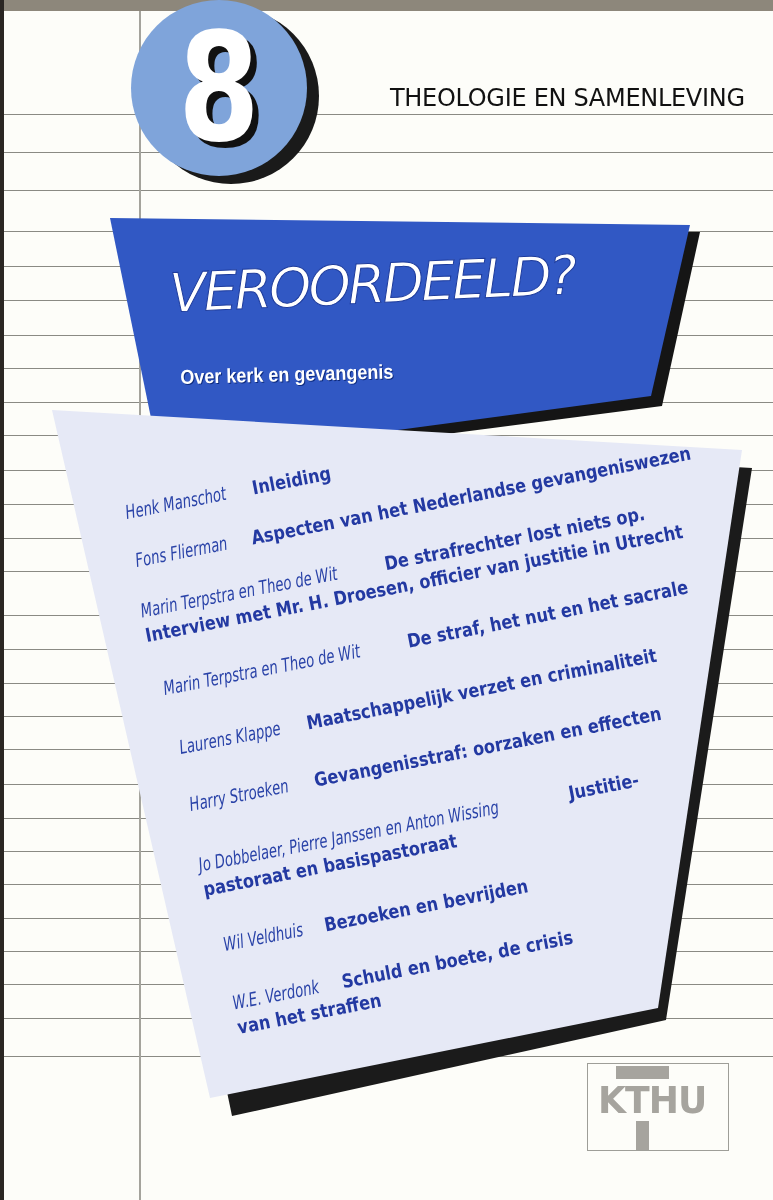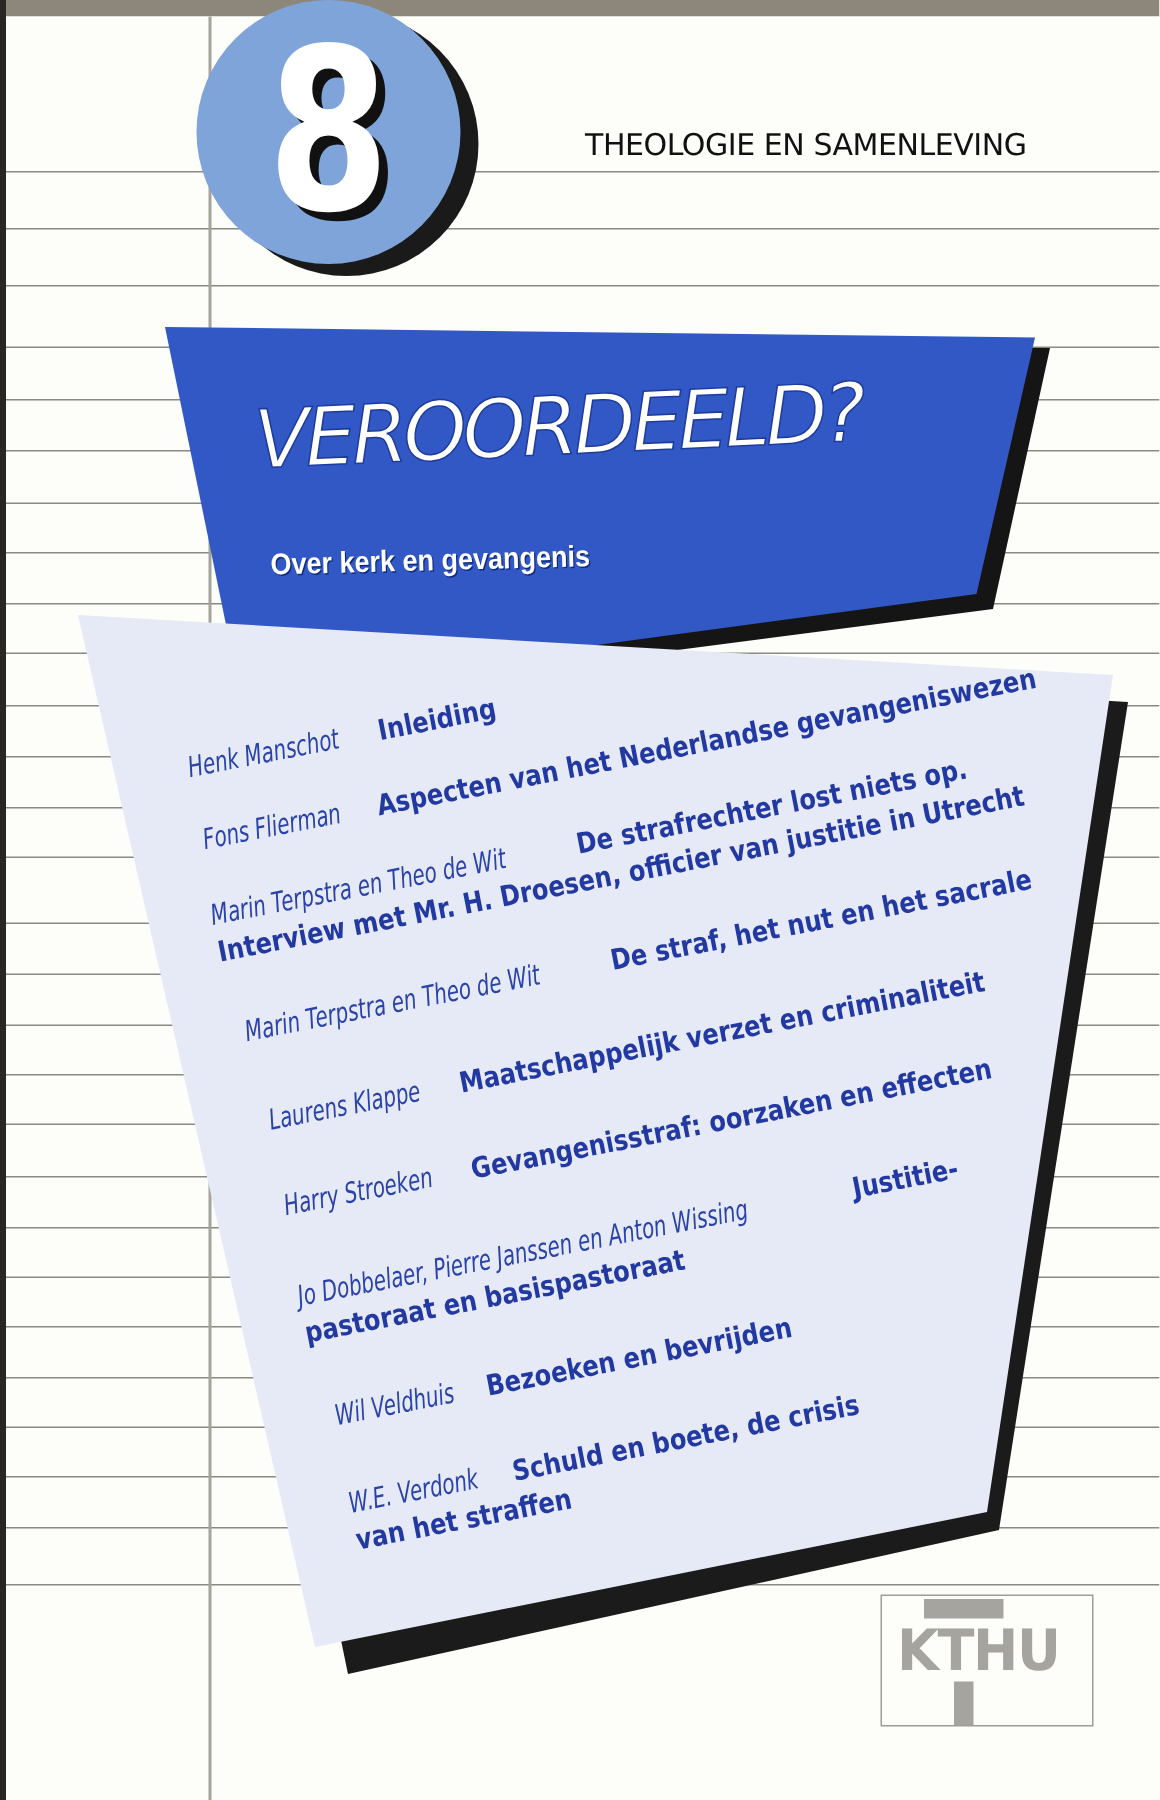--- a/index.html
+++ b/index.html
@@ -5,21 +5,21 @@
   html, body { margin:0; padding:0; }
   body { width:773px; height:1200px; position:relative; overflow:hidden; background:#fdfdf8; font-family:"Liberation Sans", sans-serif; }
   .top-strip { position:absolute; left:0; top:0; width:773px; height:11px; background:#8d877b; }
   .left-edge { position:absolute; left:0; top:0; width:4px; height:1200px; background:#2a2623; }
   .paper { position:absolute; left:4px; top:11px; width:769px; height:1189px; background:#fdfdf9; }
   .hline { position:absolute; left:4px; width:769px; height:1px; background:#8a8a84; }
   .vline { position:absolute; left:139px; top:11px; width:2px; height:1189px; background:#a4a39c; }
   .series-circle-shadow { position:absolute; left:143px; top:8px; width:176px; height:176px; border-radius:50%; background:#1a1a1a; }
   .series-circle { position:absolute; left:131px; top:0px; width:176px; height:176px; border-radius:50%; background:#7fa4da; overflow:hidden; }
   .series-number { position:absolute; left:0; top:0; width:176px; height:176px; text-align:center; line-height:176px; font-family:"DejaVu Sans", sans-serif; font-weight:bold; font-size:150px; color:#fff; text-shadow:8px 6px 0 #111; transform:scaleX(0.78); }
-  .series-title { position:absolute; left:390px; top:84px; font-family:"DejaVu Sans", sans-serif; font-size:20px; letter-spacing:-0.3px; color:#111; }
+  .series-title { position:absolute; left:390px; top:84px; font-family:"DejaVu Sans", sans-serif; font-size:24px; letter-spacing:-0.3px; color:#111; }
   svg.shapes { position:absolute; left:0; top:0; }
   .title-main { position:absolute; left:168px; top:262px; font-family:"DejaVu Sans", sans-serif; font-style:italic; font-size:54px; color:#fff; letter-spacing:-3px; transform:rotate(-2.6deg); transform-origin:left top; -webkit-text-stroke:1px #1d3b9c; font-weight:normal; }
   .title-sub { position:absolute; left:180px; top:366px; font-family:"Liberation Sans", sans-serif; font-weight:bold; font-size:20px; color:#fff; transform:rotate(-1.5deg) scaleX(0.9); transform-origin:left top; text-shadow:1px 1px 0 #0d2a7e; }
   .toc { position:absolute; left:0; top:0; width:773px; height:1200px; }
   .toc-entry { position:absolute; transform-origin:left bottom; white-space:nowrap; font-size:19px; line-height:24px; color:#2a43a8; }
   .author { font-family:"DejaVu Sans", sans-serif; font-style:italic; font-weight:normal; transform:scaleX(0.82); display:inline-block; transform-origin:left center; }
   .chapter { font-family:"DejaVu Sans", sans-serif; font-weight:bold; color:#2339a2; }
   .toc-line { display:block; transform:scaleX(0.85); transform-origin:left center; }
   .logo-box { position:absolute; left:587px; top:1063px; width:140px; height:86px; border:1.5px solid #9e9e98; background:#fdfdf9; }
   .logo-bar-top { position:absolute; left:28px; top:2px; width:53px; height:13px; background:#a6a49e; }

